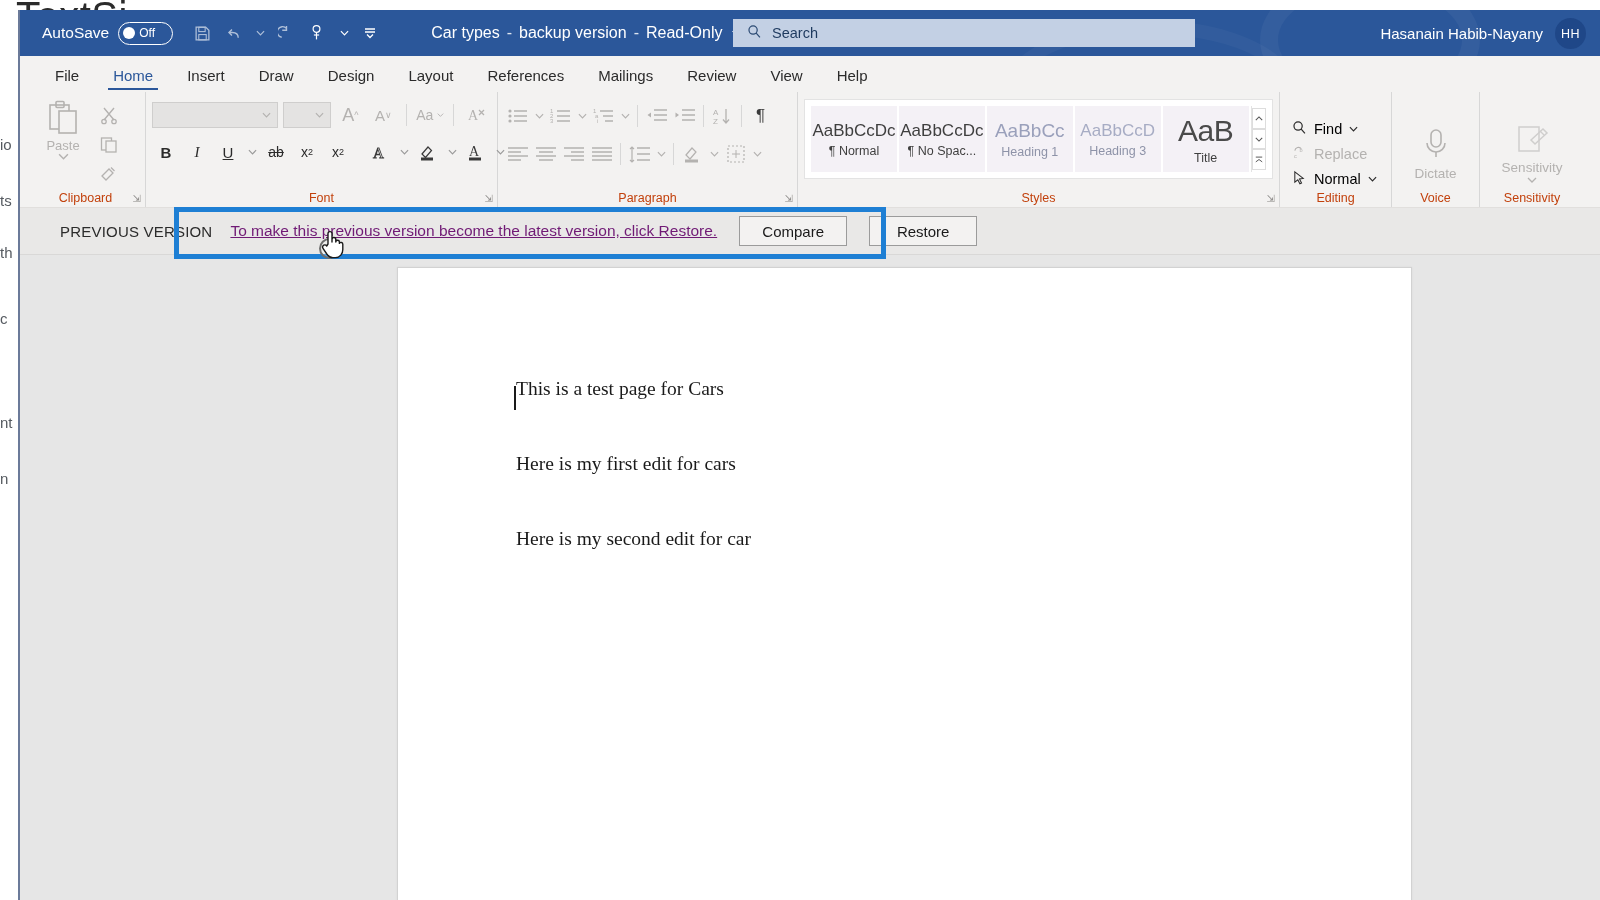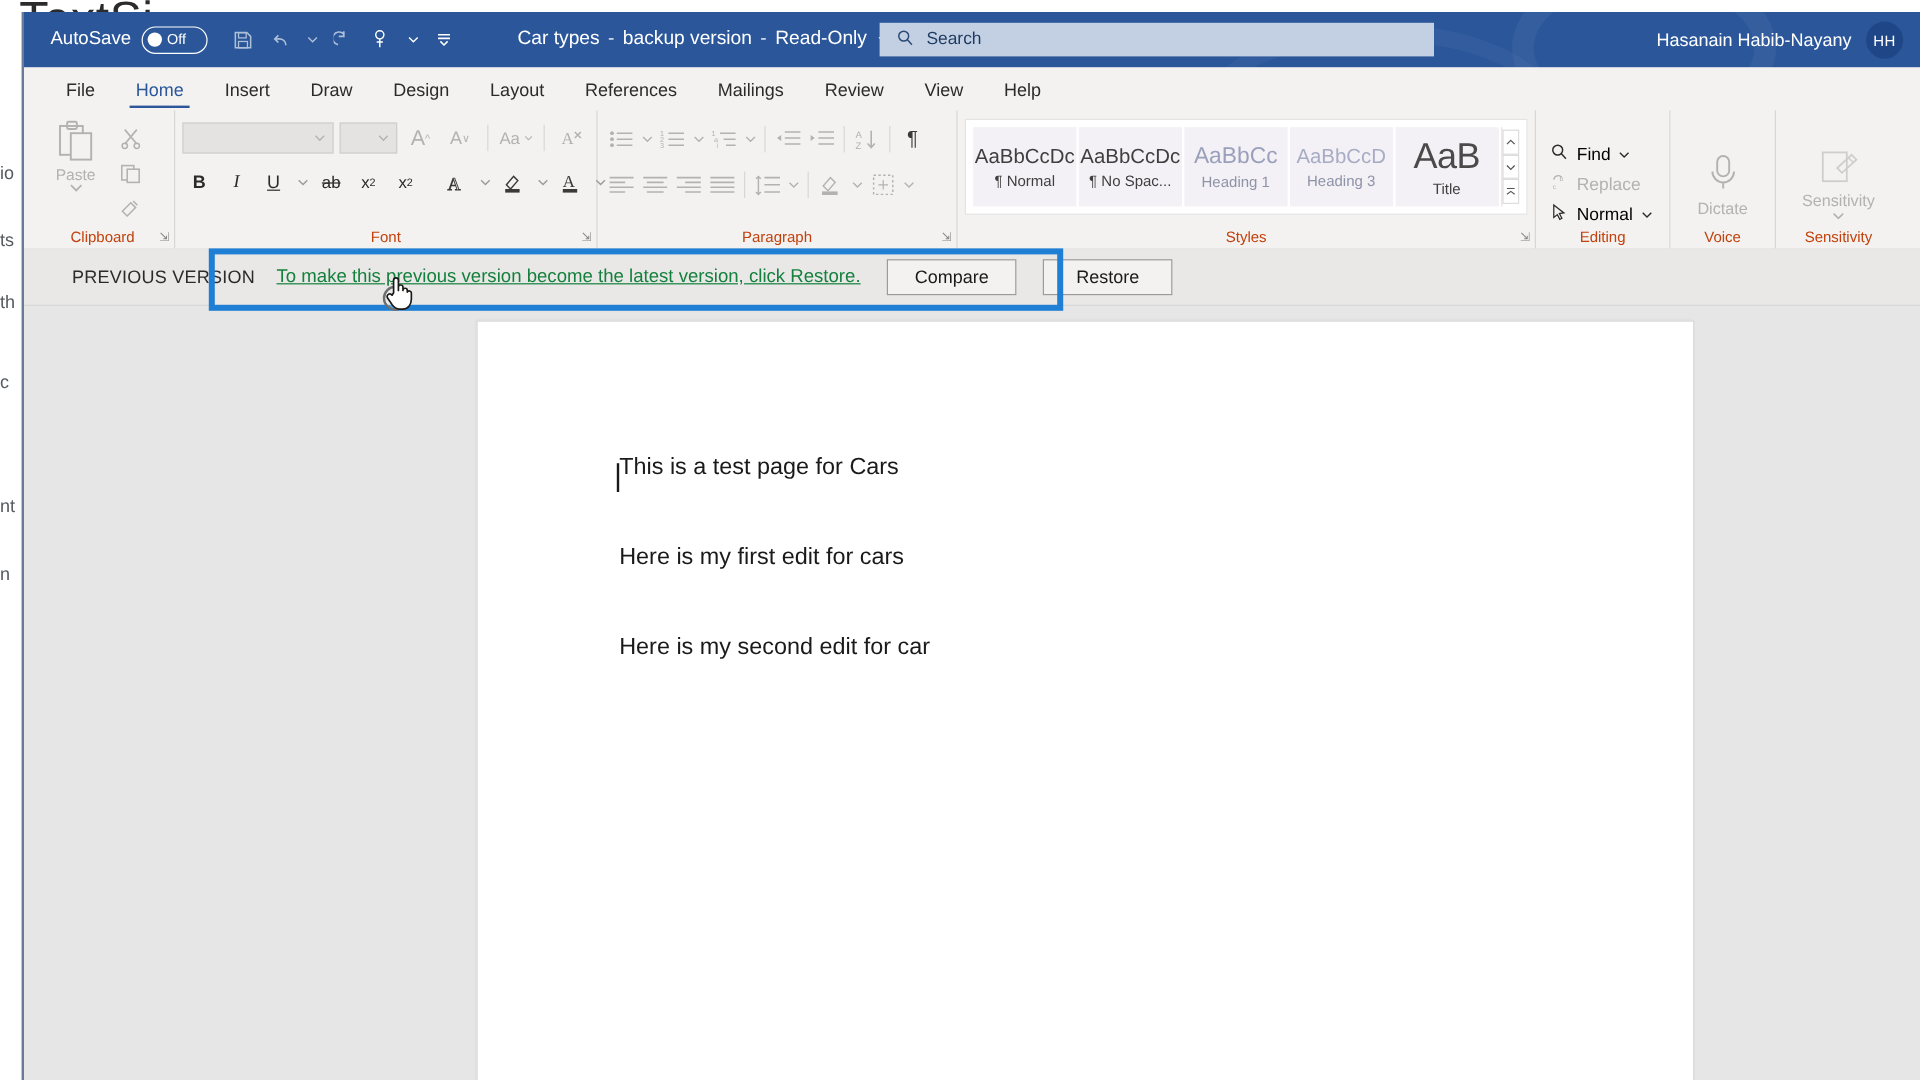--- a/index.html
+++ b/index.html
@@ -256,21 +256,21 @@
     border-bottom: 1px solid #d9d8d7;
     display: flex; align-items: center;
   }
   #msg-label {
     font-size: 15px; color: #2b2b2b;
     margin-left: 40px; white-space: nowrap;
     letter-spacing: .2px;
   }
   #msg-link {
     margin-left: 18px;
-    font-size: 15.5px; color: #15803d;
+    font-size: 15.5px; color: #701a75;
     text-decoration: underline;
     white-space: nowrap;
   }
   .msg-btn {
     margin-left: 22px;
     min-width: 108px; height: 30px;
     background: #f3f2f1; border: 1px solid #9b9b9b;
     font-size: 15px; color: #1a1a1a;
     display: flex; align-items: center; justify-content: center;
   }
@@ -308,20 +308,21 @@
     position: absolute; left: 377px; top: 12px;
     width: 1015px; height: 830px;
     background: #ffffff;
     border: 1px solid #d2d2d2;
     box-shadow: 0 0 2px rgba(0,0,0,.06);
   }
   .doc-line {
     position: absolute; left: 118px;
     font-size: 19.5px; color: #1a1a1a;
     white-space: nowrap;
+    font-family: Liberation Serif, serif;
   }
   #doc-caret {
     position: absolute; left: 116px; top: 118px;
     width: 1.5px; height: 24px; background: #1a1a1a;
   }
 </style>
 </head>
 <body>
 
 <div id="bg-window">

